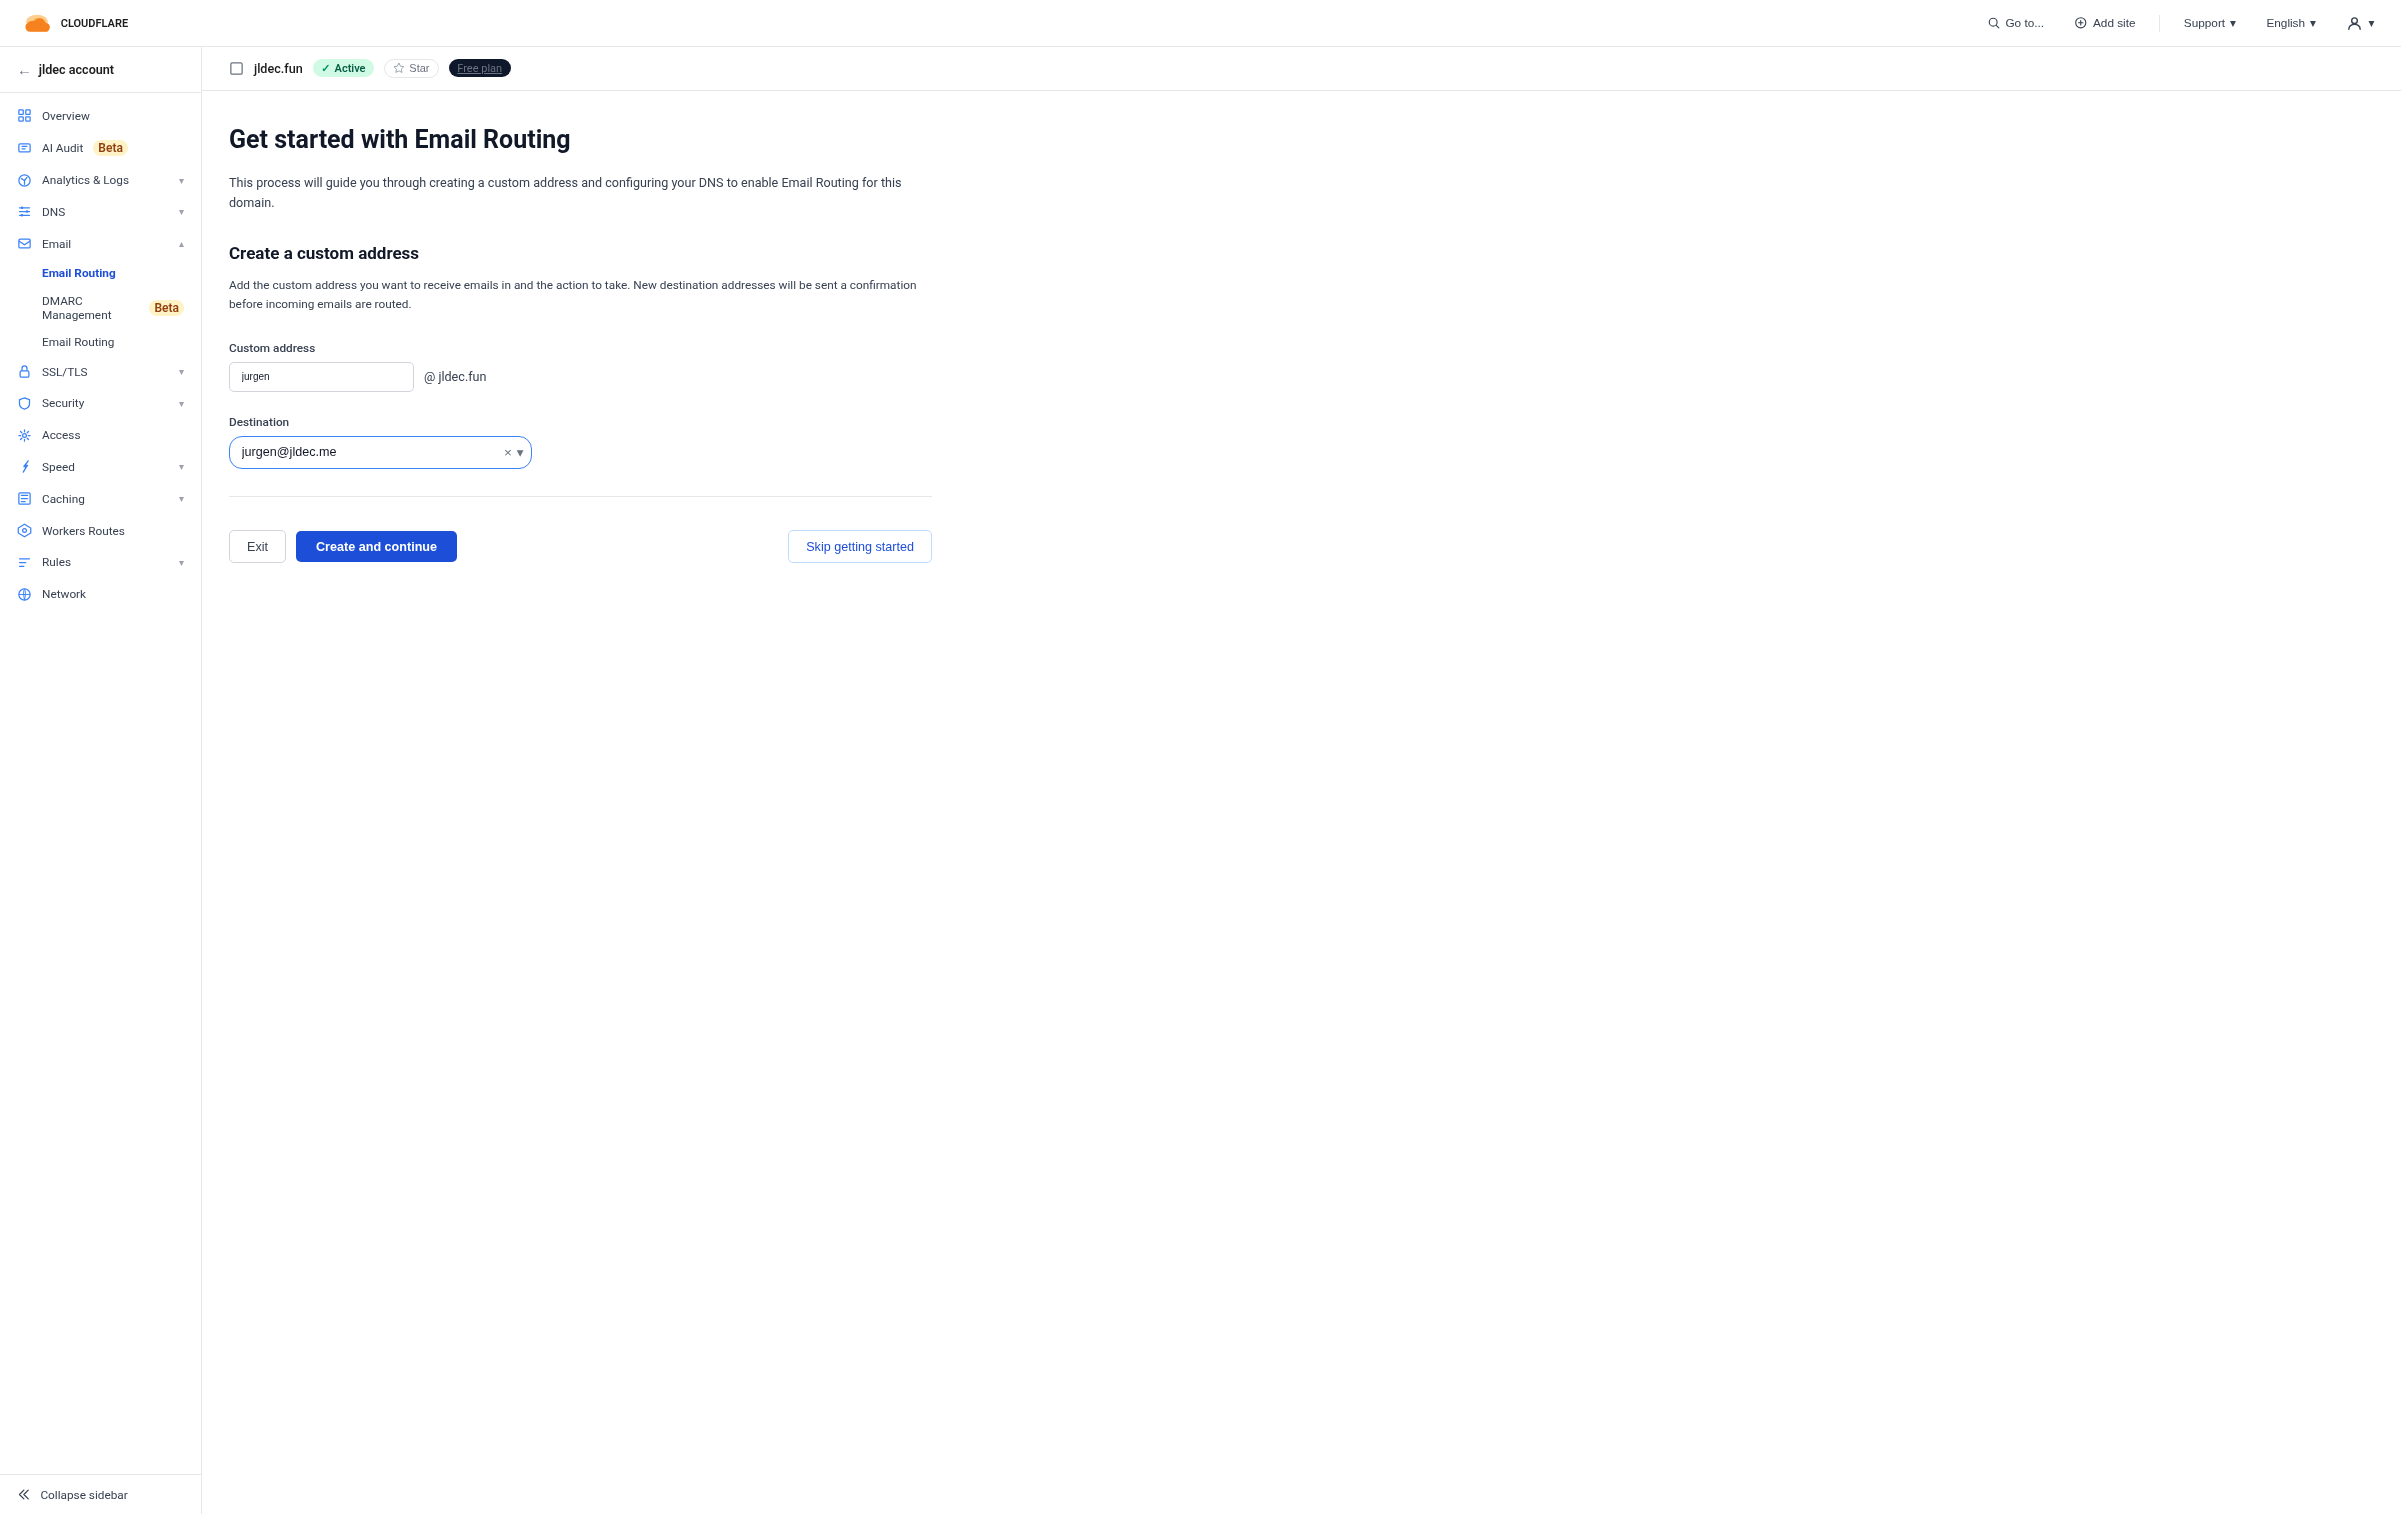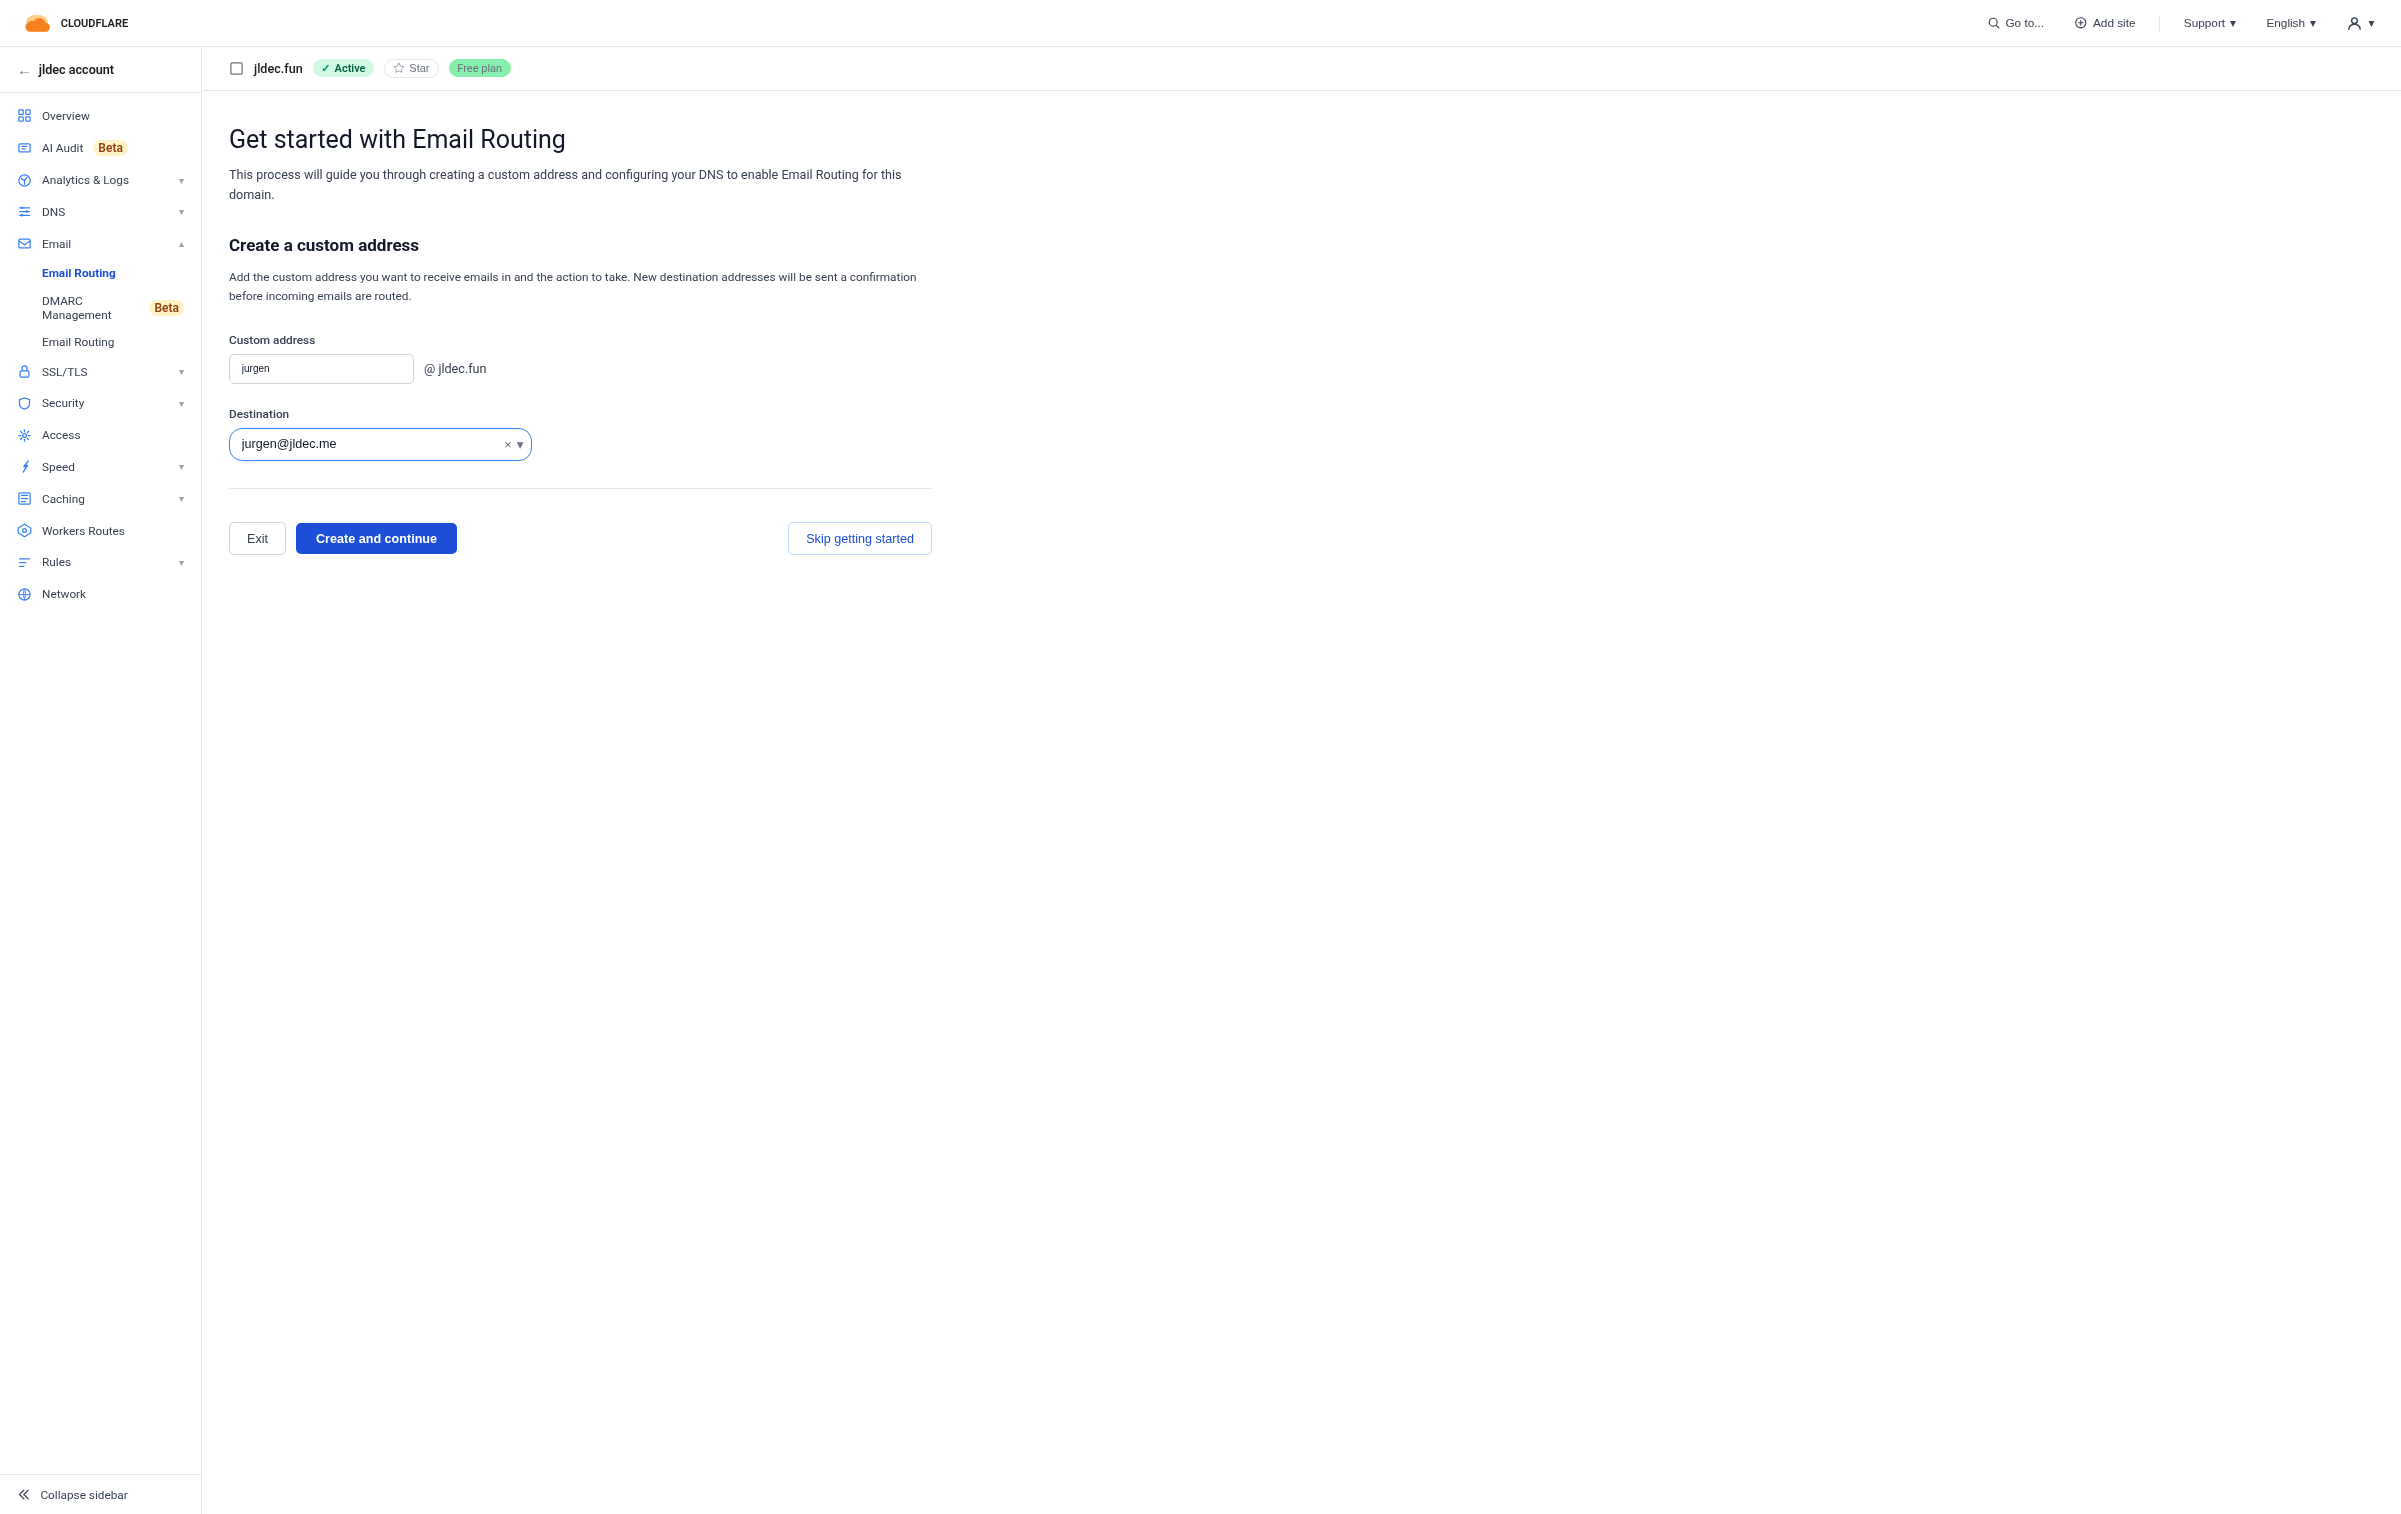--- a/index.html
+++ b/index.html
@@ -180,41 +180,42 @@
       font-size: 11px;
       cursor: pointer;
       background: none;
       border: 0.8px solid #e5e7eb;
       padding: 2.5px 8.4px;
       border-radius: 10px;
     }
     .plan-badge {
       font-size: 11px;
       color: #6b7280;
-      background: #86efac;
+      background: #0f172a;
       padding: 2.5px 8.4px;
       border-radius: 10px;
+      text-decoration: underline;
     }
 
     
     .main-content {
       flex: 1;
       overflow-y: auto;
       display: flex;
       flex-direction: column;
     }
     .content-area {
       padding: 34px 27px;
       max-width: 757px;
     }
     .page-title {
       font-size: 25px;
-      font-weight: 400;
+      font-weight: 700;
       color: #111827;
-      margin-bottom: 11px;
+      margin-bottom: 19px;
     }
     .page-desc {
       font-size: 12.6px;
       color: #374151;
       line-height: 1.6;
       margin-bottom: 30px;
     }
     .section-title {
       font-size: 17px;
       font-weight: 700;

